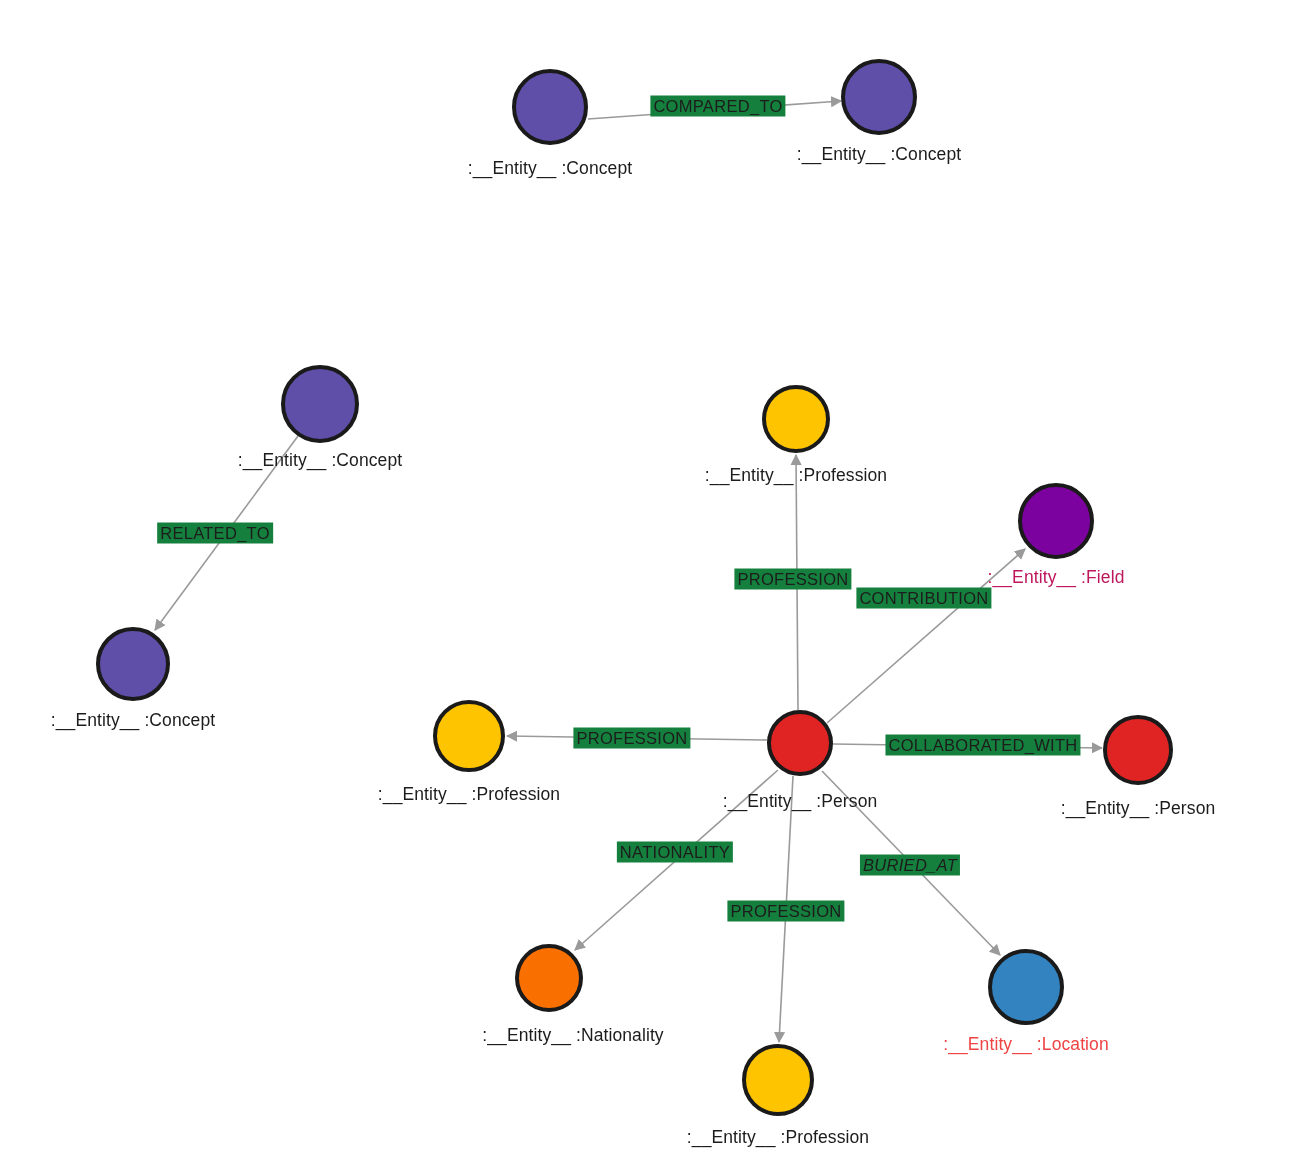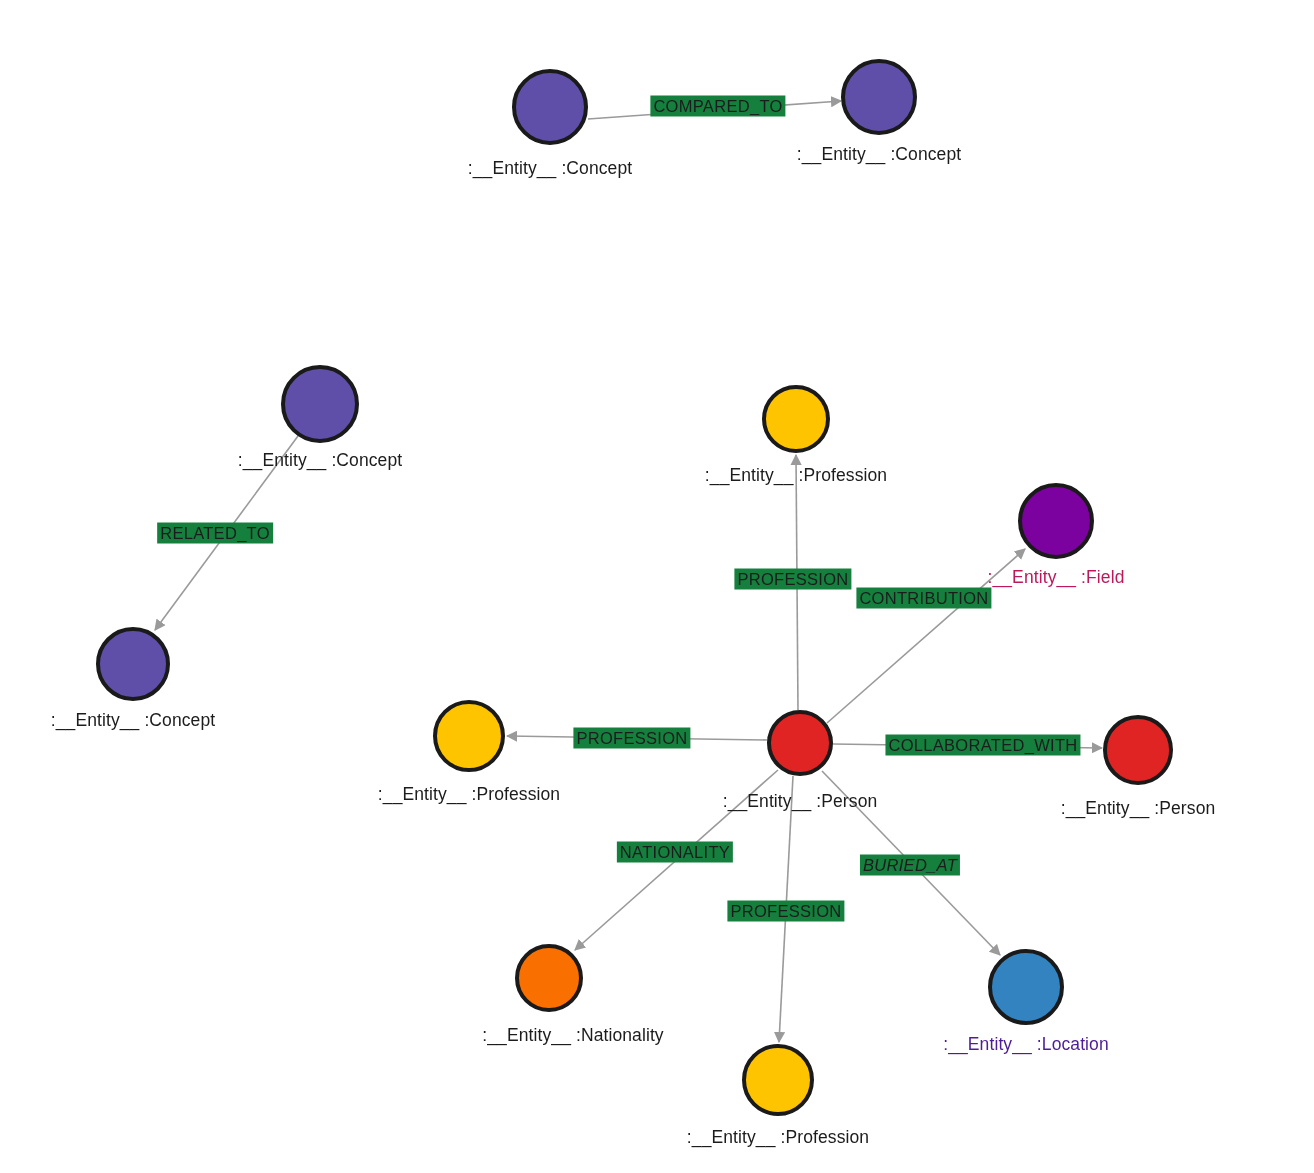--- a/index.html
+++ b/index.html
@@ -95,21 +95,21 @@
       <div class="node-caption" style="left: 550px; top: 158px; color: rgb(28, 28, 28);">:__Entity__ :Concept</div>
       <div class="node-caption" style="left: 879px; top: 144px; color: rgb(28, 28, 28);">:__Entity__ :Concept</div>
       <div class="node-caption" style="left: 320px; top: 450px; color: rgb(28, 28, 28);">:__Entity__ :Concept</div>
       <div class="node-caption" style="left: 133px; top: 710px; color: rgb(28, 28, 28);">:__Entity__ :Concept</div>
       <div class="node-caption" style="left: 796px; top: 465px; color: rgb(28, 28, 28);">:__Entity__ :Profession</div>
       <div class="node-caption" style="left: 1056px; top: 567px; color: #be185d;">:__Entity__ :Field</div>
       <div class="node-caption" style="left: 800px; top: 791px; color: rgb(28, 28, 28);">:__Entity__ :Person</div>
       <div class="node-caption" style="left: 1138px; top: 798px; color: rgb(28, 28, 28);">:__Entity__ :Person</div>
       <div class="node-caption" style="left: 469px; top: 784px; color: rgb(28, 28, 28);">:__Entity__ :Profession</div>
       <div class="node-caption" style="left: 573px; top: 1025px; color: rgb(28, 28, 28);">:__Entity__ :Nationality</div>
-      <div class="node-caption" style="left: 1026px; top: 1034px; color: #4c1d95;">:__Entity__ :Location</div>
+      <div class="node-caption" style="left: 1026px; top: 1034px; color: #ef4444;">:__Entity__ :Location</div>
       <div class="node-caption" style="left: 778px; top: 1127px; color: rgb(28, 28, 28);">:__Entity__ :Profession</div>
     </div>
   <div id="edge-caption-layer">
       <div class="edge-caption" style="left: 718px; top: 106px; color: rgb(28, 28, 28);">COMPARED_TO</div>
       <div class="edge-caption" style="left: 215px; top: 533px; color: rgb(28, 28, 28);">RELATED_TO</div>
       <div class="edge-caption" style="left: 793px; top: 579px; color: rgb(28, 28, 28);">PROFESSION</div>
       <div class="edge-caption" style="left: 924px; top: 598px; color: rgb(28, 28, 28);">CONTRIBUTION</div>
       <div class="edge-caption" style="left: 967px; top: 745px; color: rgb(28, 28, 28); margin-left: 16px;">COLLABORATED_WITH</div>
       <div class="edge-caption" style="left: 632px; top: 738px; color: rgb(28, 28, 28);">PROFESSION</div>
       <div class="edge-caption" style="left: 675px; top: 832px; color: rgb(28, 28, 28); margin-top: 20px;">NATIONALITY</div>

